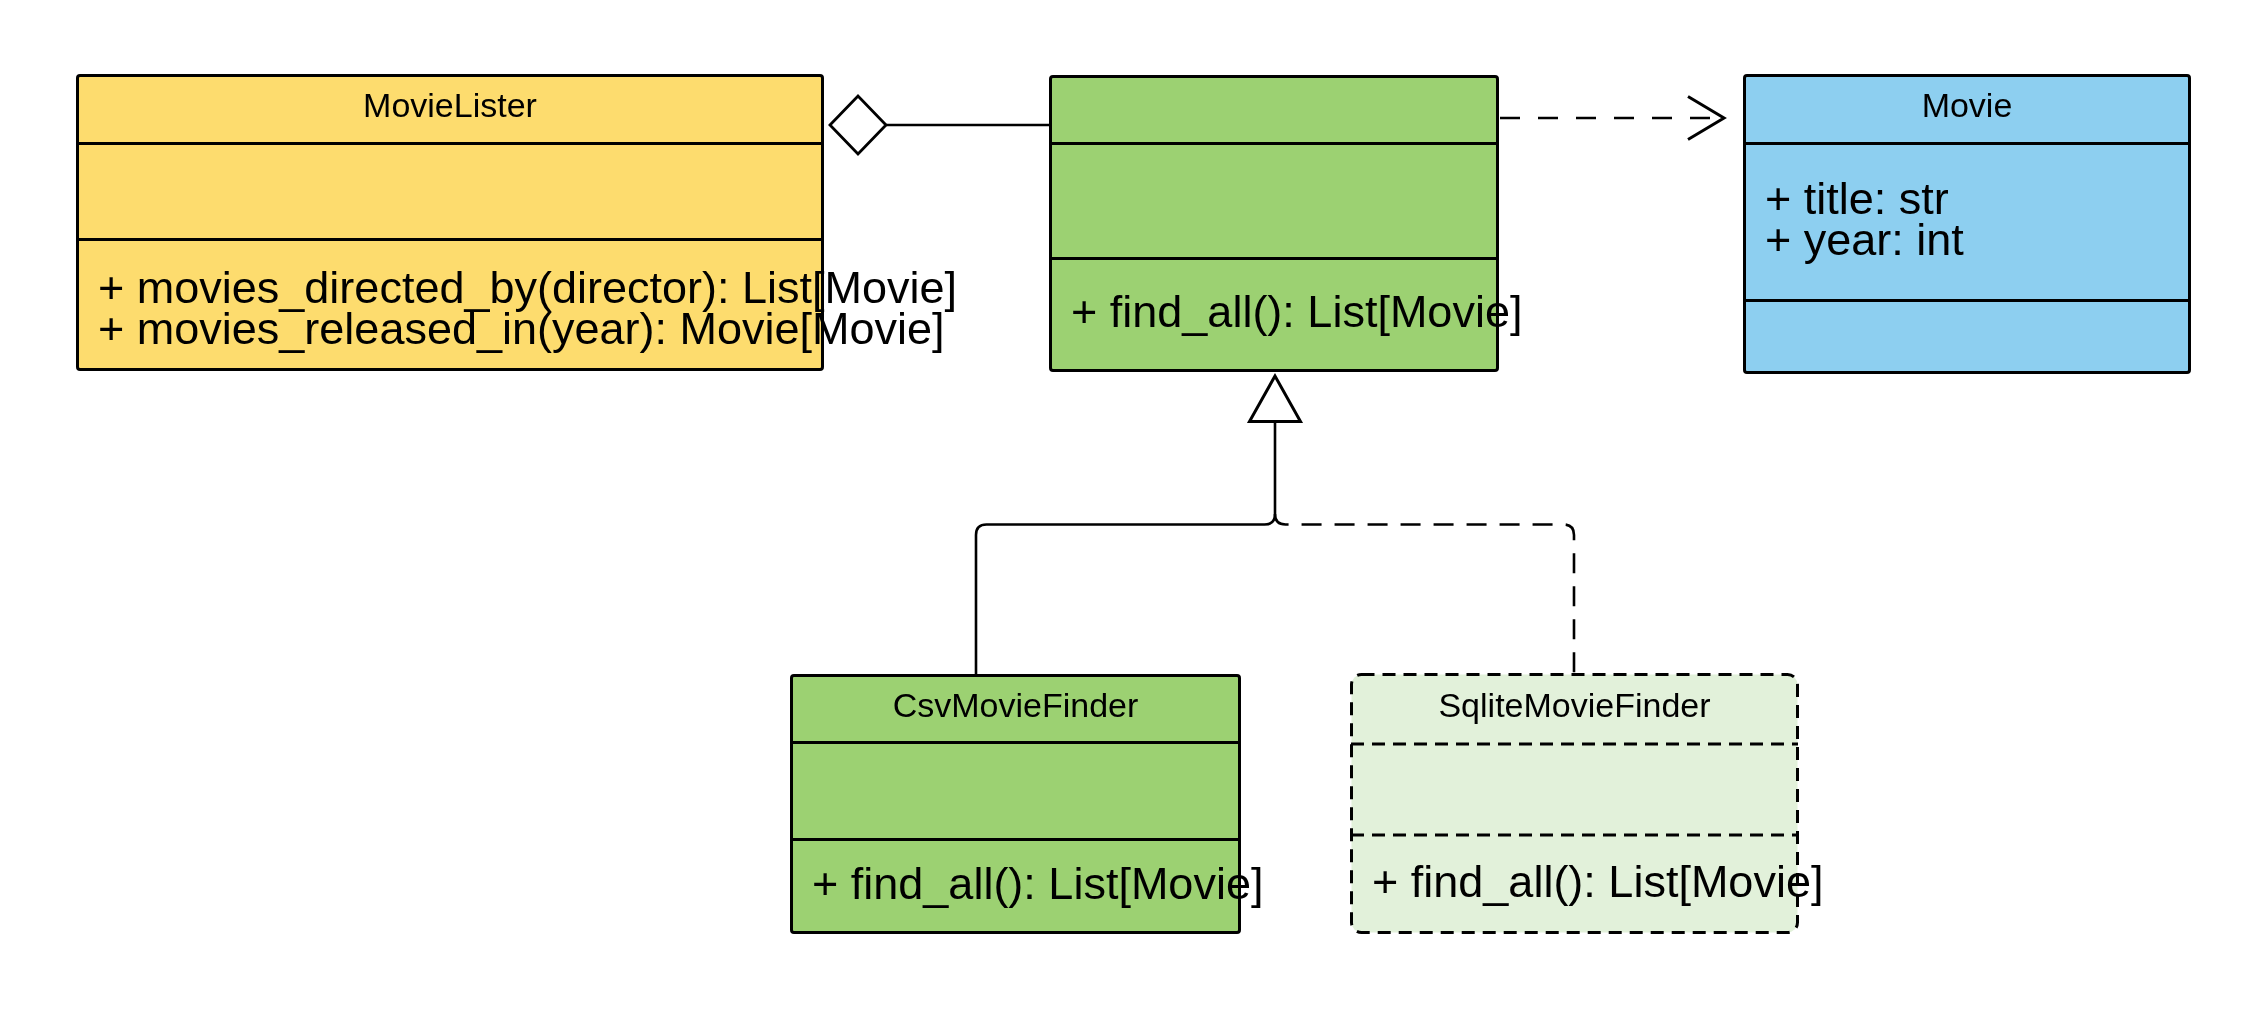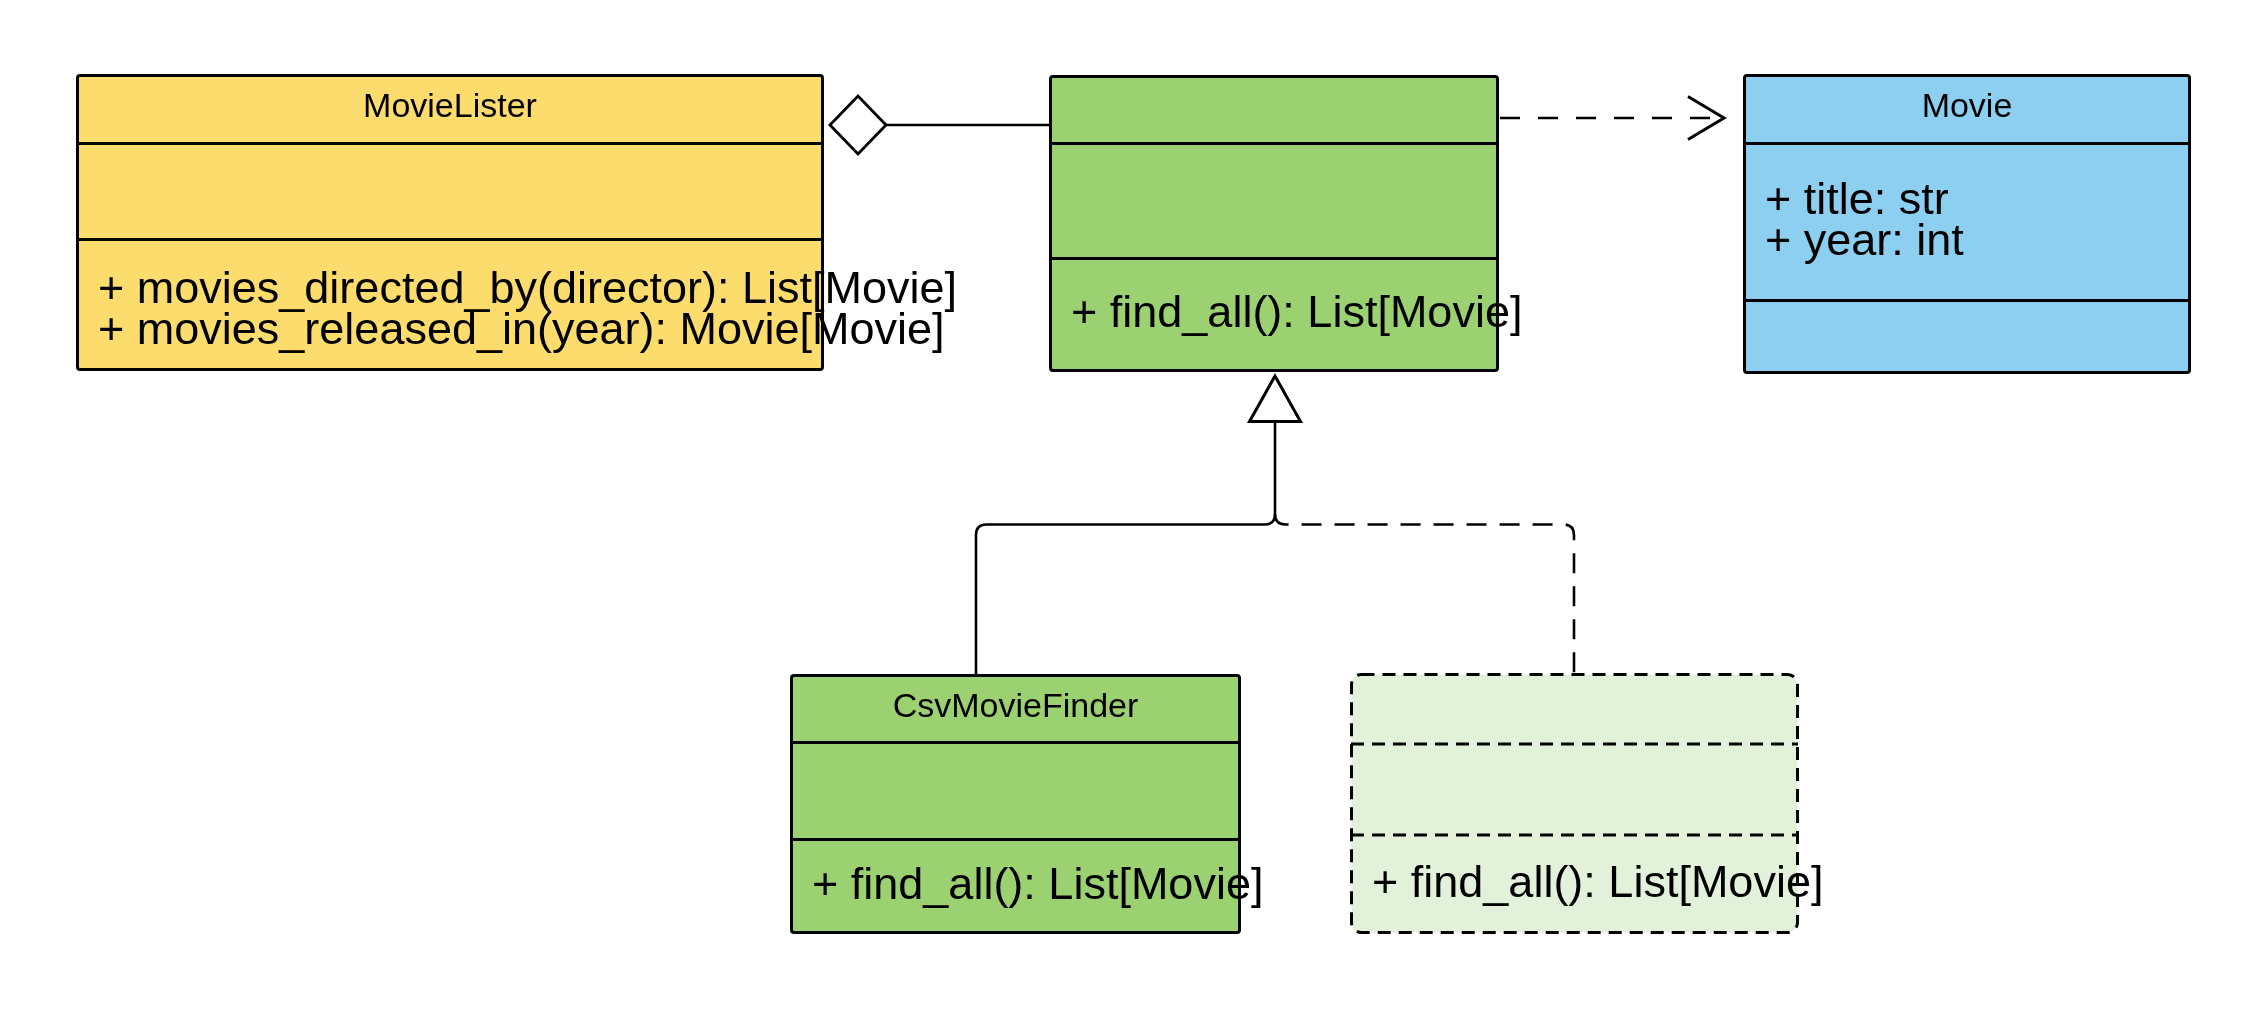--- a/index.html
+++ b/index.html
@@ -179,19 +179,20 @@
     <div class="sep sep1"></div>
     <div class="sep sep2"></div>
     <div class="class-title">CsvMovieFinder</div>
     <div class="attrs-empty"></div>
     <div class="members">
       <div class="member">+ find_all(): List[Movie]</div>
     </div>
   </div>
 
   <div class="uml-class dashed-node" id="cls-sqlitemoviefinder">
+    <div class="class-title">SqliteMovieFinder</div>
     <div class="attrs-empty"></div>
     <div class="members">
       <div class="member">+ find_all(): List[Movie]</div>
     </div>
   </div>
 
 </div>
 
 </body></html>

